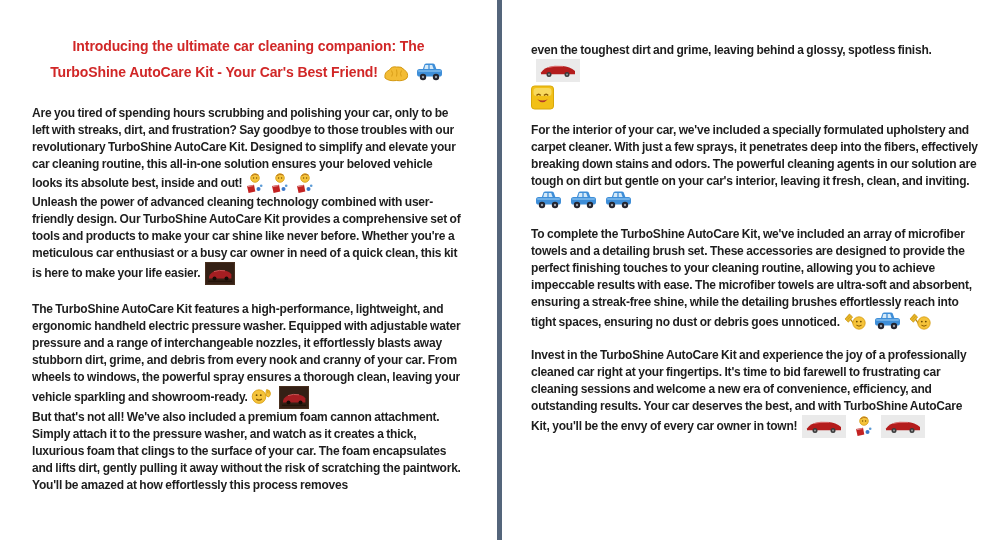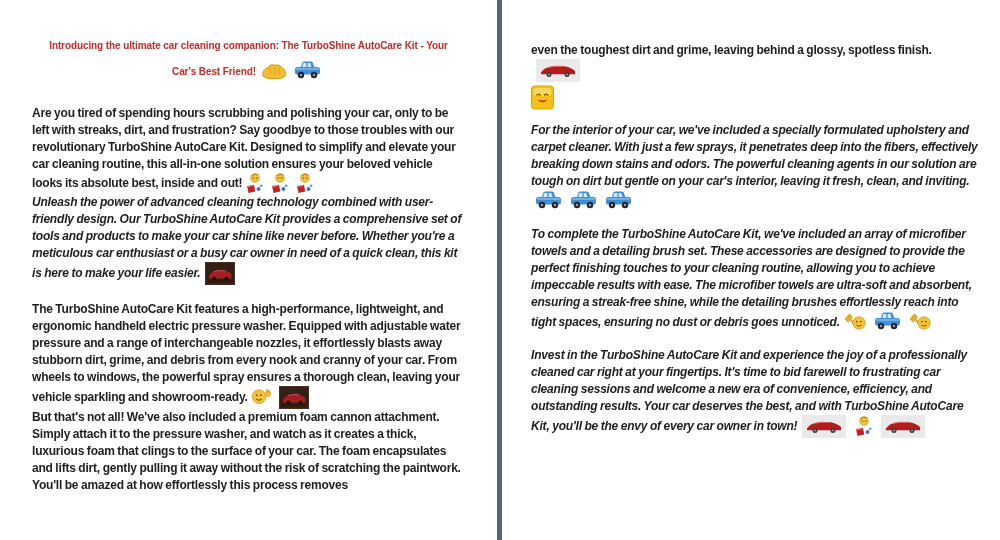--- a/index.html
+++ b/index.html
@@ -7,28 +7,28 @@
     width:1000px;height:540px;position:relative;overflow:hidden;
     font-family:"Liberation Sans", sans-serif;
   }
   .doc{display:flex;width:1000px;height:540px;}
   .page{box-sizing:border-box;background:#ffffff;}
   .page-left{width:497px;padding:33px 32px 0 32px;}
   .page-right{width:498px;padding:42px 14px 15px 34px;}
   .divider{position:absolute;left:497px;top:0;width:5px;height:540px;background:#54657b;}
 
   .title{
-    color:#d12727;font-weight:bold;font-size:10px;line-height:26px;
+    color:#d12727;font-weight:bold;font-size:14px;line-height:26px;
     text-align:center;padding:0 8px;margin-bottom:20px;letter-spacing:-0.1px;
   }
   .body-p{
     margin:0;color:#1e1e1e;font-weight:bold;font-size:12px;line-height:17px;
     letter-spacing:-0.2px;word-spacing:-0.5px;
   }
-  .mb16{margin-bottom:16px;font-style:italic;}
+  .mb16{margin-bottom:16px;}
   .emoji-line{margin:3px 0 12px 0;}
 
   .icon{display:inline-block;vertical-align:-5px;margin:0 2px;}
   .icon-open-hands{width:27px;height:19px;vertical-align:-6px;margin-left:5px;}
   .icon-blue-car{width:27px;height:19px;vertical-align:-4px;margin:0 4px;}
   .icon-car-wash-figure{width:17px;height:21px;vertical-align:-7px;margin:0 4px;}
   .icon-red-car-dark-photo{width:30px;height:23px;vertical-align:-8px;margin:0 4px;}
   .icon-raised-hand-smiley{width:21px;height:16px;vertical-align:-3px;margin:0 3px;}
   .icon-red-car-photo{width:44px;height:23px;vertical-align:-8px;margin:0 5px;}
   .icon-smiley-square{width:23px;height:25px;vertical-align:-8px;margin:0;}

